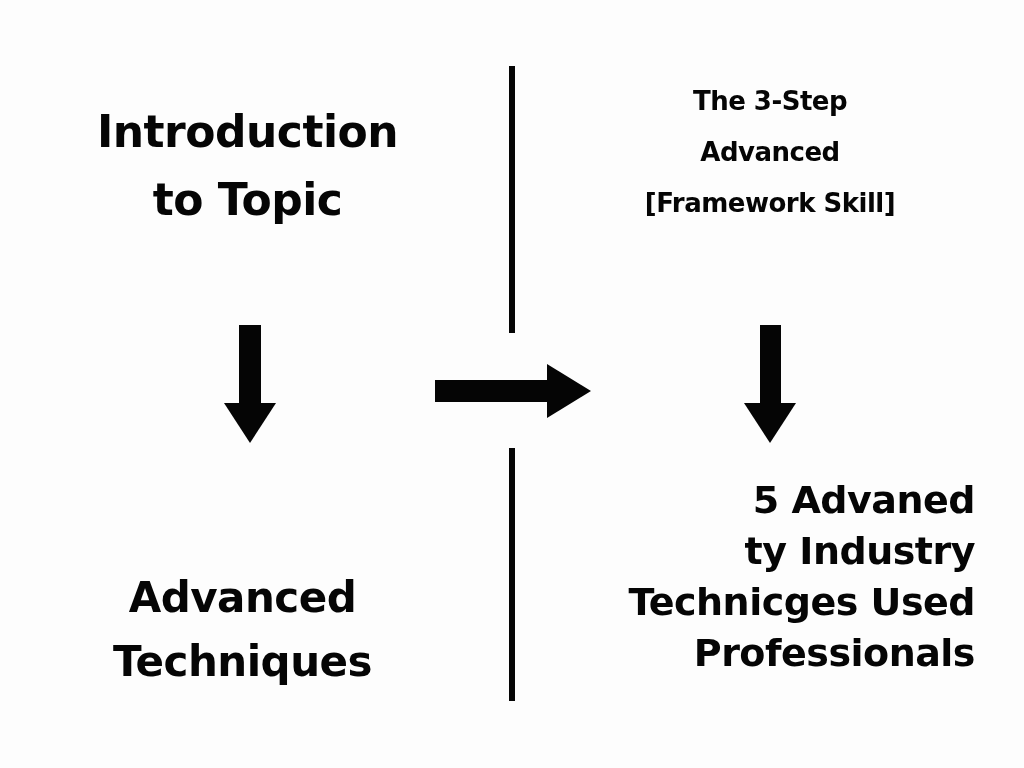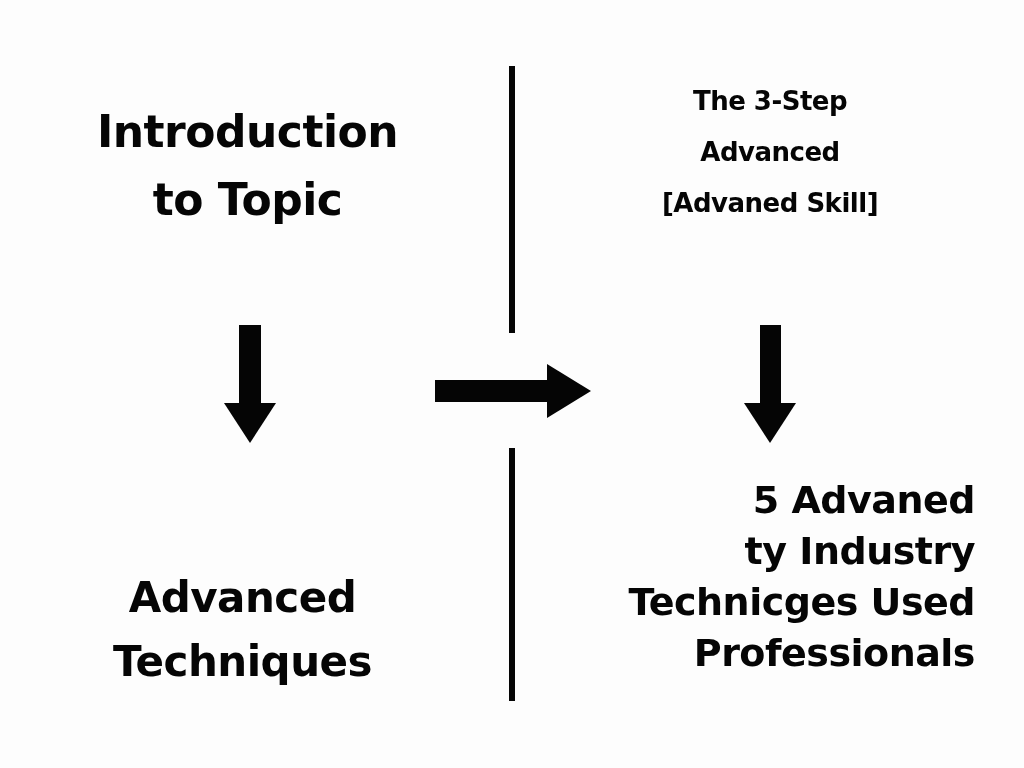--- a/index.html
+++ b/index.html
@@ -88,21 +88,21 @@
 <div class="divider" style="left:509px; top:448px; height:253px;"></div>
 
 <svg class="arrow" style="left:435px; top:364px;" width="156" height="54" viewBox="0 0 156 54">
   <rect x="0" y="16" width="115" height="22" fill="#050505"></rect>
   <polygon points="112,0 112,54 156,27" fill="#050505"></polygon>
 </svg>
 
 <div class="box" id="node-framework">
   <span class="line">The 3-Step</span>
   <span class="line">Advanced</span>
-  <span class="line">[Advaned Skill]</span>
+  <span class="line">[Framework Skill]</span>
 </div>
 
 <svg class="arrow" style="left:744px; top:325px;" width="52" height="118" viewBox="0 0 52 118">
   <rect x="16" y="0" width="21" height="80" fill="#050505"></rect>
   <polygon points="0,78 52,78 26,118" fill="#050505"></polygon>
 </svg>
 
 <div class="box" id="node-five">
   <span class="line">5 Advaned</span>
   <span class="line" style="white-space:pre;"> ty Industry</span>

